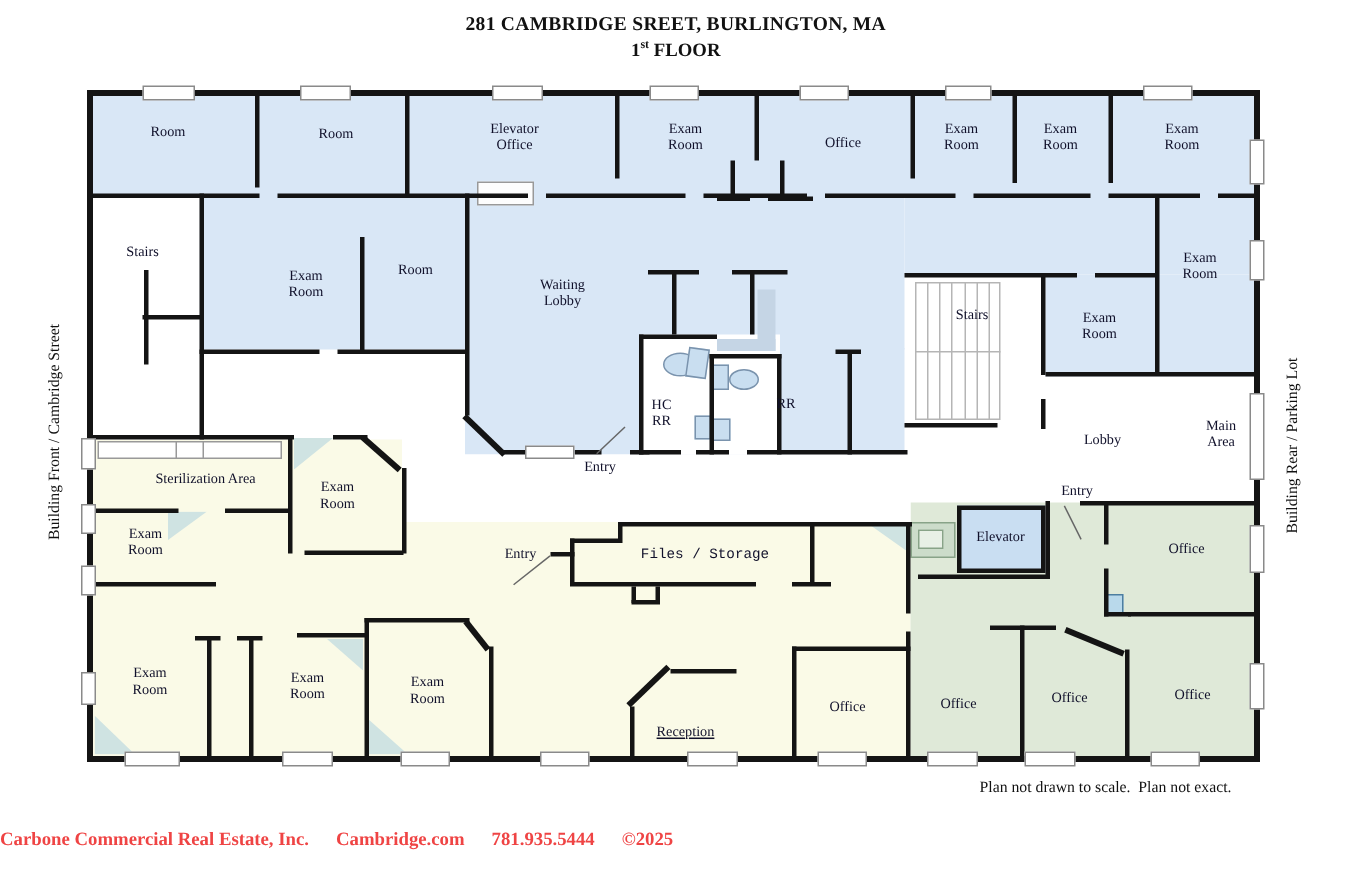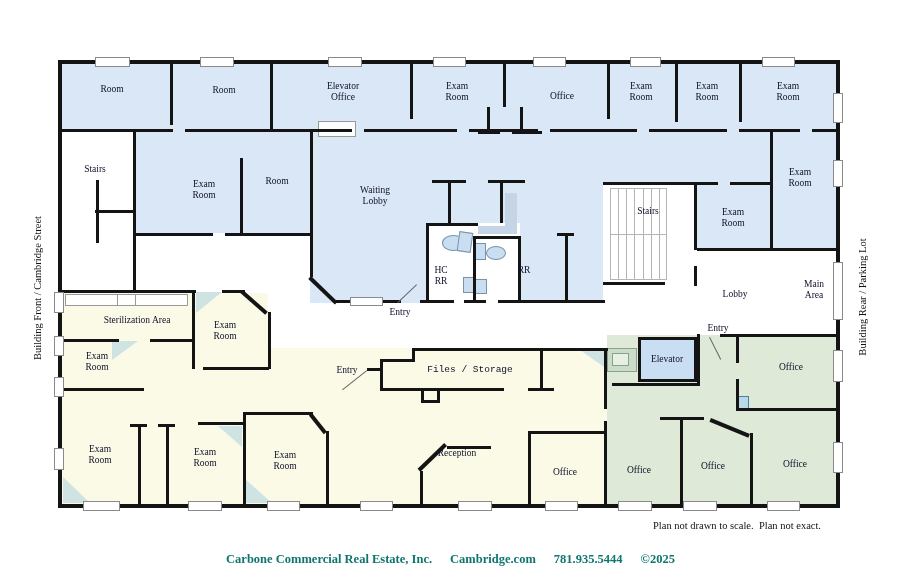--- a/index.html
+++ b/index.html
@@ -9,29 +9,33 @@
   #title .t1{font-size:13px;font-weight:bold;letter-spacing:.2px;color:#111;}
   #title .t2{font-size:12.5px;font-weight:bold;color:#111;margin-top:1px;}
   #title sup{font-size:8px;}
   #plan{position:absolute;left:0;top:0;width:901px;height:588px;}
   #plan div{position:absolute;box-sizing:border-box;}
   #outline{left:58px;top:60px;width:782px;height:448px;border:4px solid #141414;background:#fff;}
   .side-label{position:absolute;font-size:10.5px;color:#111;white-space:nowrap;z-index:40;}
   #side-left{left:37px;top:288px;transform:translate(-50%,-50%) rotate(-90deg);}
   #side-right{left:862px;top:297px;transform:translate(-50%,-50%) rotate(-90deg);}
   #disclaimer{position:absolute;right:80px;top:520px;font-size:10.5px;color:#111;z-index:40;margin-left:32px;}
-  #footer{position:absolute;left:0;top:552px;width:100%;display:flex;justify-content:center;
-          gap:18px;font-size:12.5px;font-weight:bold;color:#0f766e;z-index:40;}
+  #footer{position:absolute;left:0;top:552px;width:100%;display:flex;
+          gap:18px;font-size:12.5px;font-weight:bold;color:#ef4444;z-index:40;}
   .room-label{font-size:9.5px;line-height:1.12;color:#10102a;text-align:center;
               transform:translate(-50%,-50%);z-index:30;}
 </style>
 </head>
 <body>
 
 <div id="page">
+  <div id="title">
+    <div class="t1">281 CAMBRIDGE SREET, BURLINGTON, MA</div>
+    <div class="t2"><span>1</span><sup>st</sup> <span>FLOOR</span></div>
+  </div>
 
   <div id="plan">
     <div id="outline"></div>
   <div style="left: 62px; top: 64px; width: 774px; height: 68px; background: rgb(217, 231, 246);"></div>
       <div style="left: 133px; top: 132px; width: 470px; height: 101px; background: rgb(217, 231, 246);"></div>
       <div style="left: 310px; top: 232px; width: 123px; height: 71px; background: rgb(217, 231, 246);"></div>
       <div style="left: 433px; top: 232px; width: 170px; height: 71px; background: rgb(217, 231, 246);"></div>
       <div style="left: 603px; top: 132px; width: 233px; height: 51px; background: rgb(217, 231, 246);"></div>
       <div style="left: 697px; top: 183px; width: 139px; height: 68px; background: rgb(217, 231, 246);"></div>
       <div style="left: 62px; top: 293px; width: 206px; height: 211px; background: rgb(250, 250, 231);"></div>
@@ -220,21 +224,21 @@
       <div class="room-label" style="left: 814px; top: 290px; width: 40px;">Main Area</div>
       <div class="room-label" style="left: 400px; top: 312px;">Entry</div>
       <div class="room-label" style="left: 137px; top: 320px; width: 140px;">Sterilization Area</div>
       <div class="room-label" style="left: 225px; top: 331px; width: 42px;">Exam Room</div>
       <div class="room-label" style="left: 97px; top: 362px; width: 42px;">Exam Room</div>
       <div class="room-label" style="left: 347px; top: 370px;">Entry</div>
       <div class="room-label" style="left: 470px; top: 370px; width: 120px; font-family: Liberation Mono, monospace;">Files / Storage</div>
       <div class="room-label" style="left: 100px; top: 455px; width: 42px;">Exam Room</div>
       <div class="room-label" style="left: 205px; top: 458px; width: 42px;">Exam Room</div>
       <div class="room-label" style="left: 285px; top: 461px; width: 42px;">Exam Room</div>
-      <div class="room-label" style="left: 457px; top: 453px; width: 80px;">Reception</div>
+      <div class="room-label" style="left: 457px; top: 489px; width: 80px; text-decoration: underline;">Reception</div>
       <div class="room-label" style="left: 565px; top: 472px;">Office</div>
       <div class="room-label" style="left: 667px; top: 359px;">Elevator</div>
       <div class="room-label" style="left: 718px; top: 328px;">Entry</div>
       <div class="room-label" style="left: 791px; top: 367px;">Office</div>
       <div class="room-label" style="left: 639px; top: 470px;">Office</div>
       <div class="room-label" style="left: 713px; top: 466px;">Office</div>
       <div class="room-label" style="left: 795px; top: 464px;">Office</div>
     </div>
 
   <div id="side-left" class="side-label">Building Front / Cambridge Street</div>

